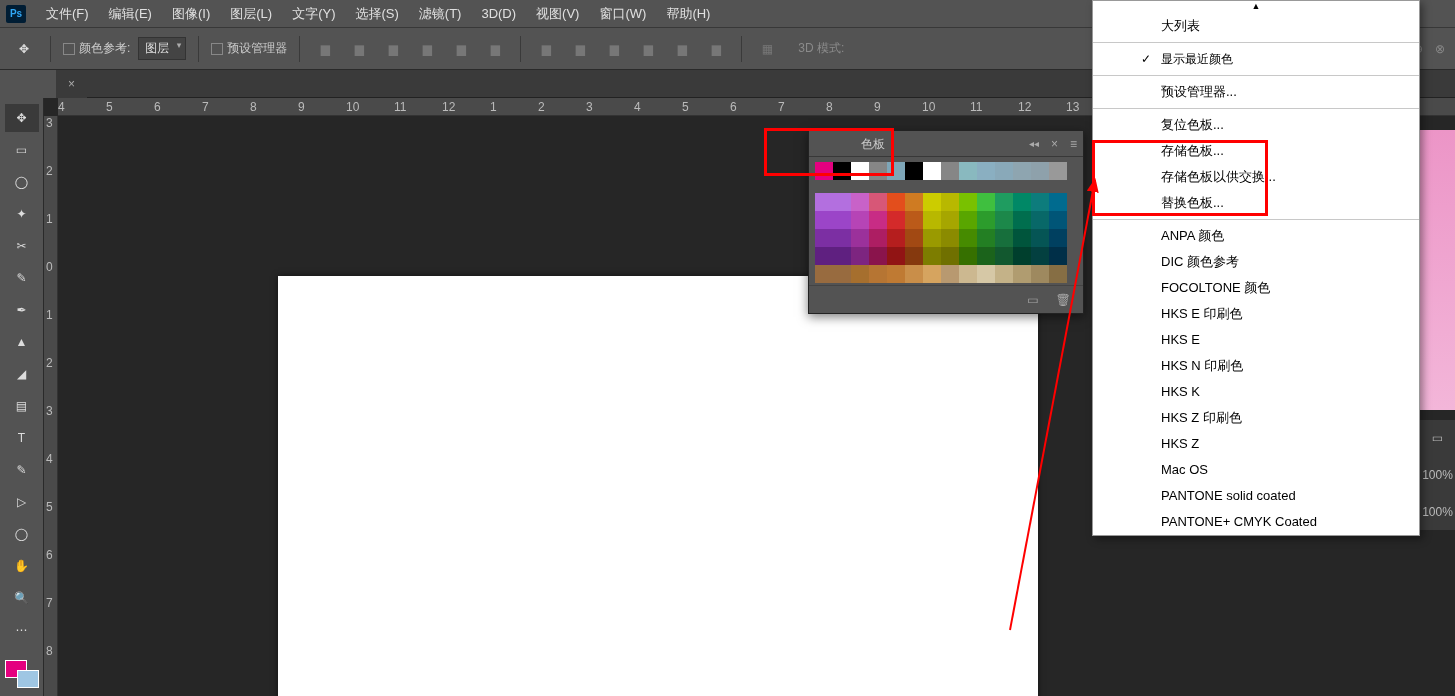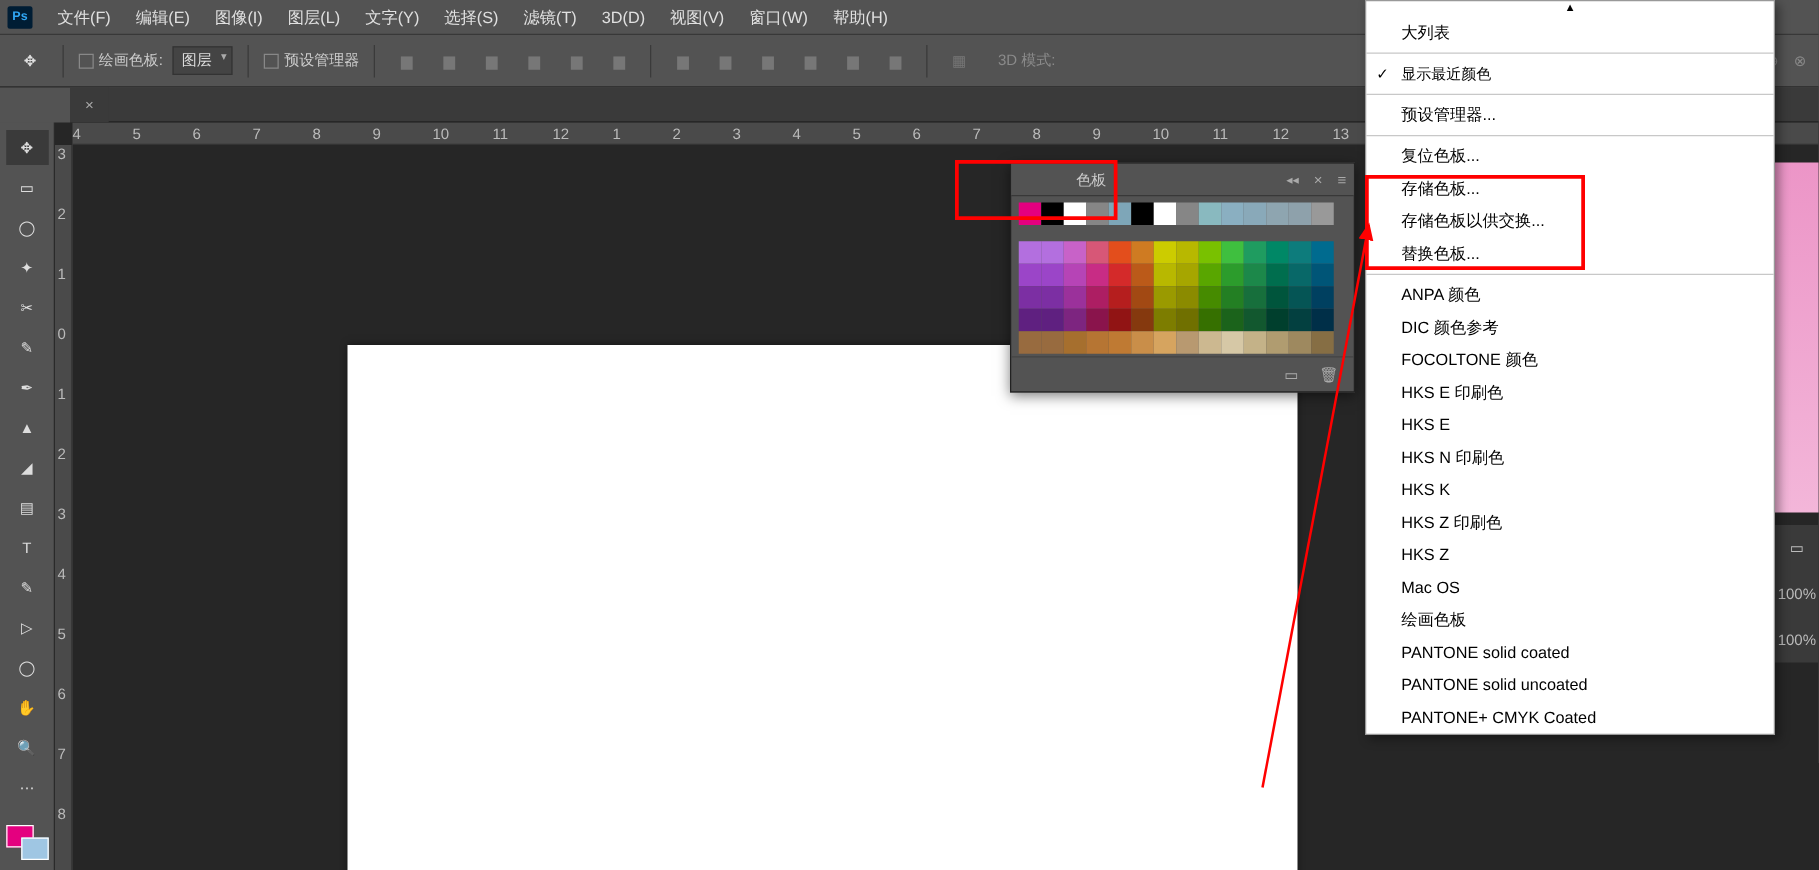--- a/index.html
+++ b/index.html
@@ -54,21 +54,21 @@
 .swatches-panel .swatch { width: 18px; height: 18px; border: 0; }
 .swatches-panel .panel-footer { height: 28px; display: flex; align-items: center; justify-content: flex-end; gap: 14px; padding-right: 12px; border-top: 1px solid #444; color: #aaa; }
 .swatches-panel .footer-icon { width: 16px; height: 14px; display: flex; align-items: center; justify-content: center; }
 
 
 .hl-box { position: absolute; border: 3px solid #f00; z-index: 50; pointer-events: none; }
 
 
 .dropdown { position: absolute; top: 0; left: 1092px; width: 328px; background: #fff; color: #000; border: 1px solid #999; box-shadow: 3px 3px 8px rgba(0,0,0,.4); z-index: 40; }
 .dropdown .up-arrow { text-align: center; padding: 0; font-size: 9px; color: #000; line-height: 10px; height: 12px; }
-.dropdown .item { padding: 4px 14px 4px 28px; position: relative; cursor: default; font-size: 13px; line-height: 18px; }
+.dropdown .item { padding: 4px 14px 4px 28px; position: relative; cursor: default; font-size: 13px; line-height: 18px; margin-left: 40px; }
 .dropdown .item.selected { background: #0a63c7; color: #fff; }
 .dropdown .item .check { position: absolute; left: 8px; top: 4px; }
 .dropdown .sep { height: 1px; background: #c8c8c8; margin: 3px 0; }
 
 
 .rightband { position: absolute; top: 130px; right: 0; width: 35px; height: 280px; background: linear-gradient(#ec95c7, #f3b6d9); z-index: 5; }
 .rightband2 { position: absolute; top: 420px; right: 0; width: 35px; height: 110px; background: #3a3a3a; z-index: 5; display: flex; flex-direction: column; align-items: center; justify-content: space-around; color: #bbb; font-size: 10px; }
 
 
 .arrow-line { position: absolute; z-index: 60; pointer-events: none; }
@@ -91,21 +91,21 @@
   <div class="menu-item">视图(V)</div>
   <div class="menu-item">窗口(W)</div>
   <div class="menu-item">帮助(H)</div>
 </div>
 
 <div class="optionsbar">
   <div class="move-icon">✥</div>
   <div class="vsep"></div>
   <div class="label">
       <span class="checkbox"></span>
-      <span>绘画色板:</span>
+      <span>颜色参考:</span>
     </div>
   <div class="select">图层</div>
   <div class="vsep"></div>
   <div class="label">
       <span class="checkbox"></span>
       <span>预设管理器</span>
     </div>
   <div class="vsep"></div>
   <div class="opt-icon">▆</div>
   <div class="opt-icon">▆</div>
@@ -335,23 +335,21 @@
       <div class="item">ANPA 颜色</div>
       <div class="item">DIC 颜色参考</div>
       <div class="item">FOCOLTONE 颜色</div>
       <div class="item">HKS E 印刷色</div>
       <div class="item">HKS E</div>
       <div class="item">HKS N 印刷色</div>
       <div class="item">HKS K</div>
       <div class="item">HKS Z 印刷色</div>
       <div class="item">HKS Z</div>
       <div class="item">Mac OS</div>
-      <div class="item">绘画色板</div>
       <div class="item">PANTONE solid coated</div>
-      <div class="item">PANTONE solid uncoated</div>
       <div class="item">PANTONE+ CMYK Coated</div>
     </div>
 </div>
 
 <div class="hl-box" style="top:128px; left:764px; width:130px; height:48px;"></div>
 <div class="hl-box" style="top:140px; left:1092px; width:176px; height:76px;"></div>
 
 <svg class="arrow-line" style="top:170px; left:970px;" width="160" height="470">
   <defs>
     <marker id="arrowhead" markerWidth="8" markerHeight="8" refX="6" refY="3" orient="auto">

